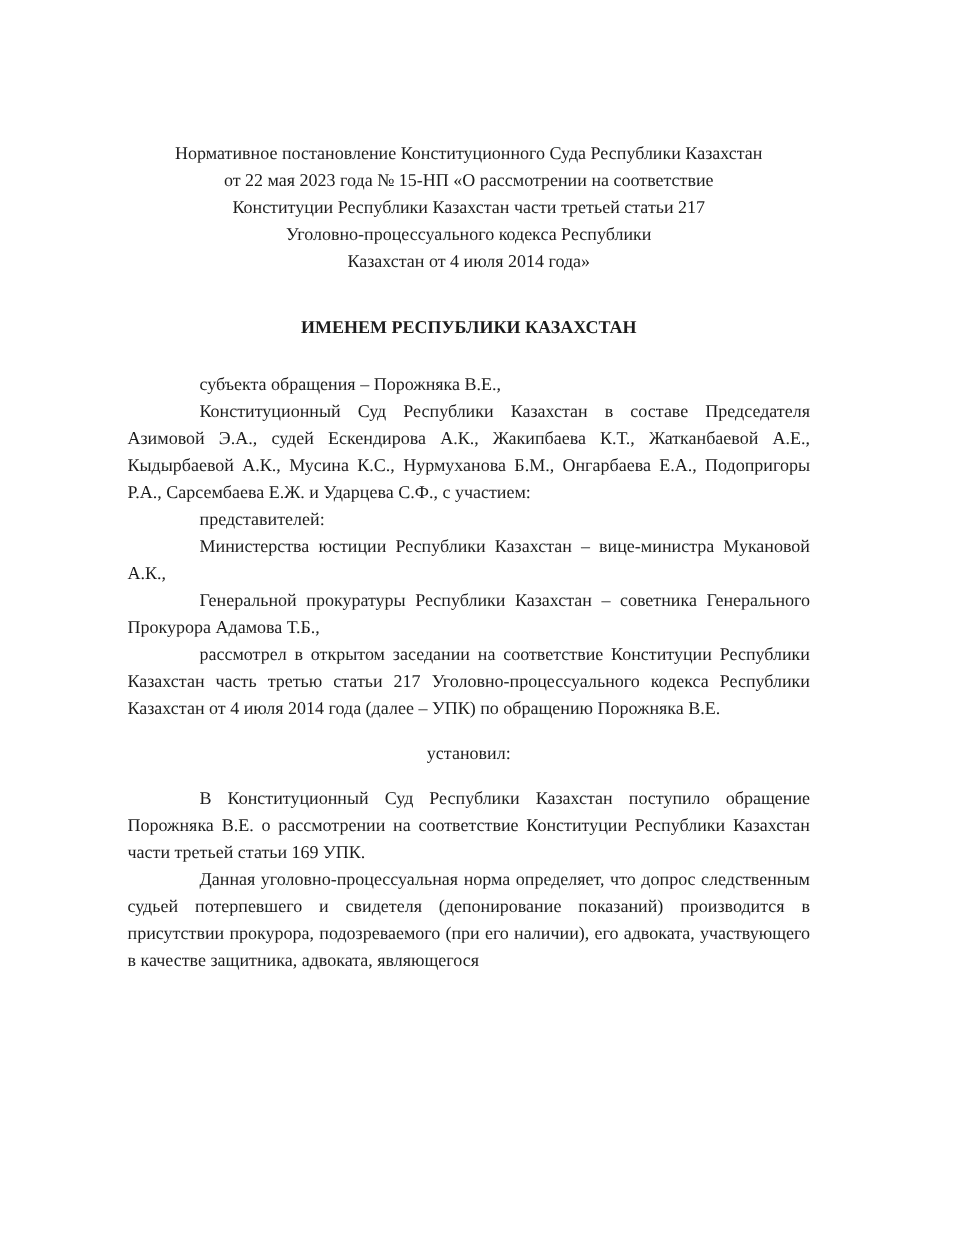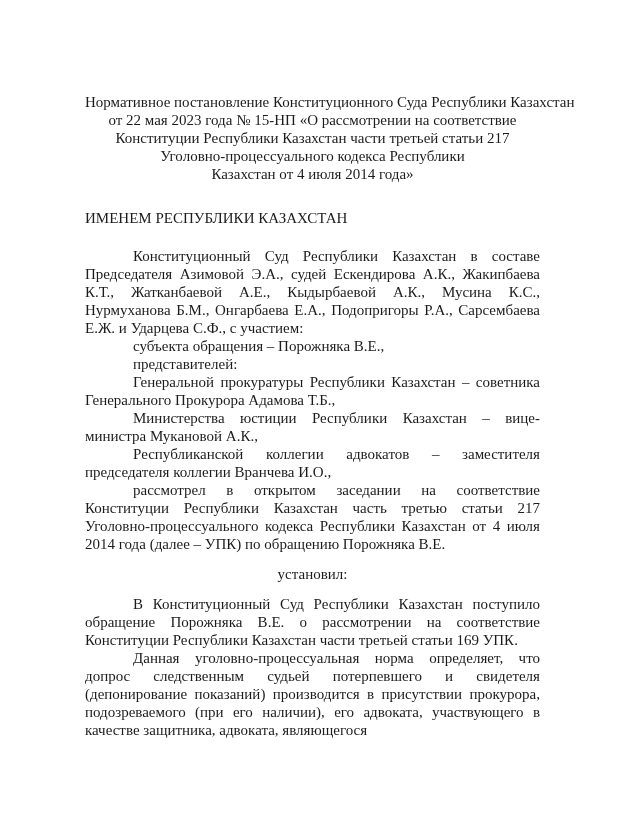--- a/index.html
+++ b/index.html
@@ -8,33 +8,34 @@
     background: #ffffff;
   }
   .page {
     position: relative;
     width: 584px;
     height: 828px;
     background: #ffffff;
     box-sizing: border-box;
     padding: 93px 44px 0 85px;
     font-family: "Liberation Serif", "DejaVu Serif", serif;
-    font-size: 15px;
+    font-size: 12px;
     line-height: 18px;
     color: #1c1c1c;
     overflow: hidden;
   }
   .header-block {
     text-align: center;
   }
   .header-line {
     white-space: nowrap;
   }
   .doc-title {
-    font-weight: normal;
+    text-align: center;
+    font-weight: bold;
     margin: 26px 0 20px 0;
   }
   .body-text p {
     margin: 0;
     text-align: justify;
     text-indent: 48px;
   }
   .section-heading {
     text-align: center;
     font-weight: normal;
@@ -50,26 +51,25 @@
     <div class="header-line">Нормативное постановление Конституционного Суда Республики Казахстан</div>
     <div class="header-line">от 22 мая 2023 года № 15-НП «О рассмотрении на соответствие</div>
     <div class="header-line">Конституции Республики Казахстан части третьей статьи 217</div>
     <div class="header-line">Уголовно-процессуального кодекса Республики</div>
     <div class="header-line">Казахстан от 4 июля 2014 года»</div>
   </div>
 
   <div class="doc-title">ИМЕНЕМ РЕСПУБЛИКИ КАЗАХСТАН</div>
 
   <div class="body-text">
+    <p>субъекта обращения – Порожняка В.Е.,</p>
     <p>Конституционный Суд Республики Казахстан в составе Председателя Азимовой Э.А., судей Ескендирова А.К., Жакипбаева К.Т., Жатканбаевой А.Е., Кыдырбаевой А.К., Мусина К.С., Нурмуханова Б.М., Онгарбаева Е.А., Подопригоры Р.А., Сарсембаева Е.Ж. и Ударцева С.Ф., с участием:</p>
-    <p>субъекта обращения – Порожняка В.Е.,</p>
     <p>представителей:</p>
+    <p>Министерства юстиции Республики Казахстан – вице-министра Мукановой А.К.,</p>
     <p>Генеральной прокуратуры Республики Казахстан – советника Генерального Прокурора Адамова Т.Б.,</p>
-    <p>Министерства юстиции Республики Казахстан – вице-министра Мукановой А.К.,</p>
-    <p>Республиканской коллегии адвокатов – заместителя председателя коллегии Вранчева И.О.,</p>
     <p>рассмотрел в открытом заседании на соответствие Конституции Республики Казахстан часть третью статьи 217 Уголовно-процессуального кодекса Республики Казахстан от 4 июля 2014 года (далее – УПК) по обращению Порожняка В.Е.</p>
   </div>
 
   <div class="section-heading">установил:</div>
 
   <div class="body-text">
     <p>В Конституционный Суд Республики Казахстан поступило обращение Порожняка В.Е. о рассмотрении на соответствие Конституции Республики Казахстан части третьей статьи 169 УПК.</p>
     <p>Данная уголовно-процессуальная норма определяет, что допрос следственным судьей потерпевшего и свидетеля (депонирование показаний) производится в присутствии прокурора, подозреваемого (при его наличии), его адвоката, участвующего в качестве защитника, адвоката, являющегося</p>
   </div>
 

